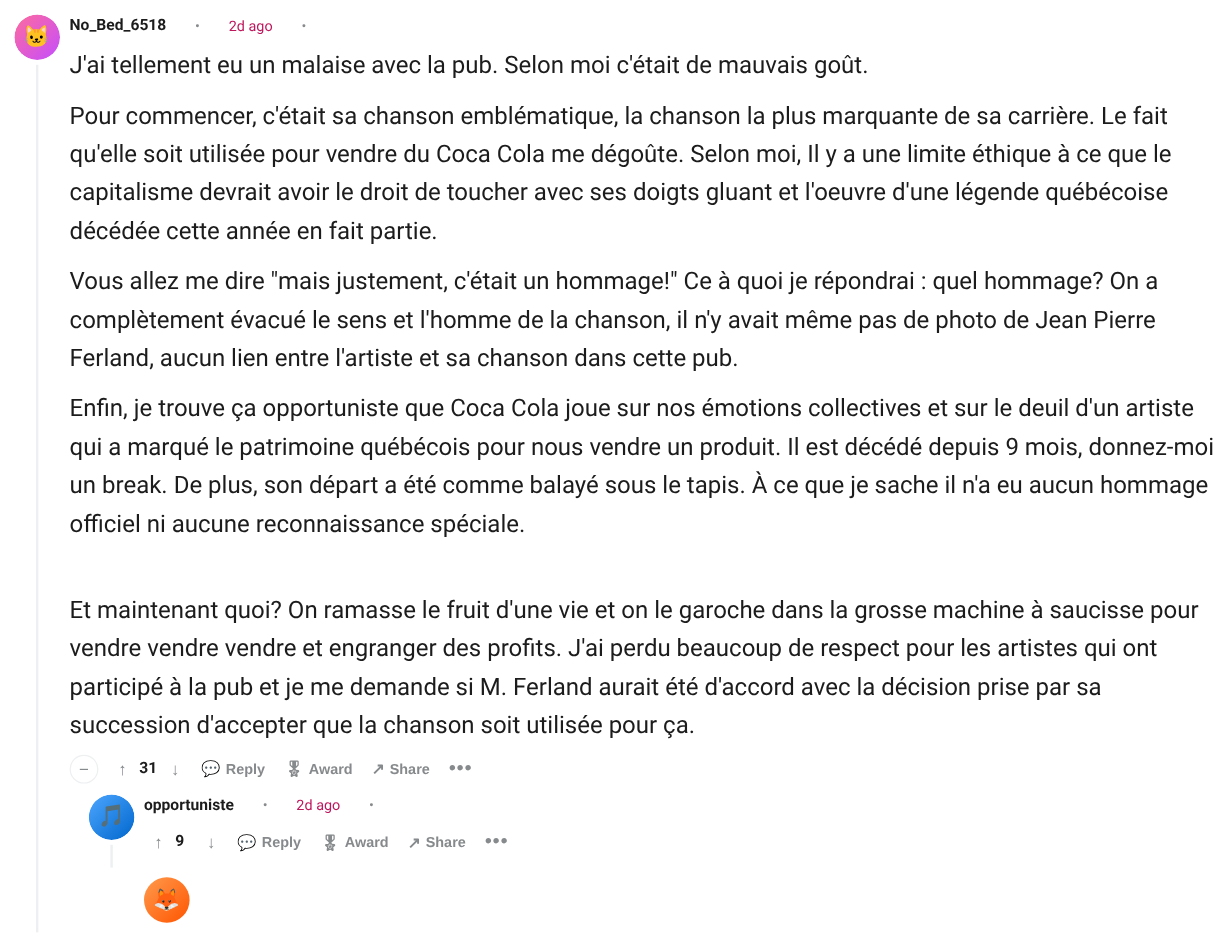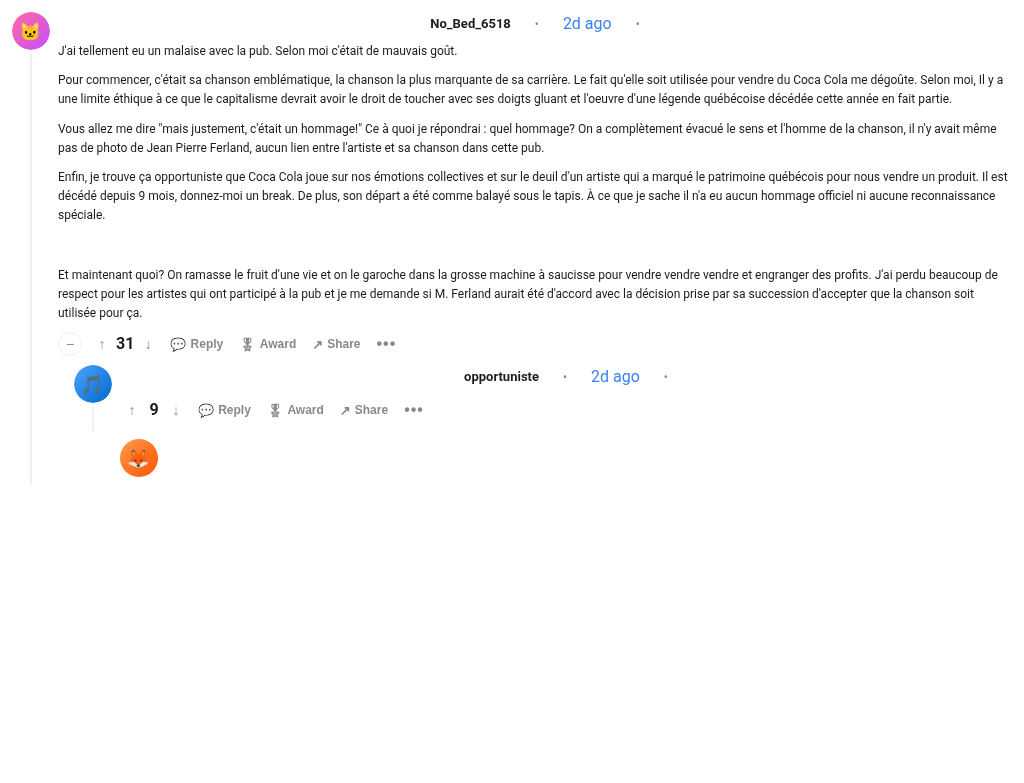--- a/index.html
+++ b/index.html
@@ -65,41 +65,40 @@
     .comment-body {
       flex: 1;
       padding-bottom: 8px;
     }
 
     .comment-header {
       display: flex;
       align-items: center;
       gap: 24px;
       margin-bottom: 6px;
-      justify-content: center;
     }
 
     .username {
       font-weight: 700;
       font-size: 13px;
       color: #1c1c1c;
     }
 
     .dot {
       color: #878a8c;
       font-size: 12px;
     }
 
     .timestamp {
-      font-size: 16px;
-      color: #3b82f6;
+      font-size: 12px;
+      color: #be185d;
     }
 
     .comment-text {
-      font-size: 12px;
+      font-size: 20px;
       color: #1c1c1c;
       line-height: 1.6;
       margin-bottom: 8px;
     }
 
     .comment-text p {
       margin-bottom: 10px;
     }
 
     .comment-text p:last-child {
@@ -144,25 +143,24 @@
       height: 24px;
       border-radius: 2px;
       border: none;
       background: none;
       cursor: pointer;
       color: #878a8c;
       font-size: 14px;
     }
 
     .vote-count {
-      font-size: 16px;
+      font-size: 13px;
       font-weight: 700;
       color: #1c1c1c;
       min-width: 16px;
-      text-align: center;
     }
 
     .collapse-btn {
       display: flex;
       align-items: center;
       justify-content: center;
       width: 24px;
       height: 24px;
       border-radius: 50%;
       border: 1px solid #edeff1;

